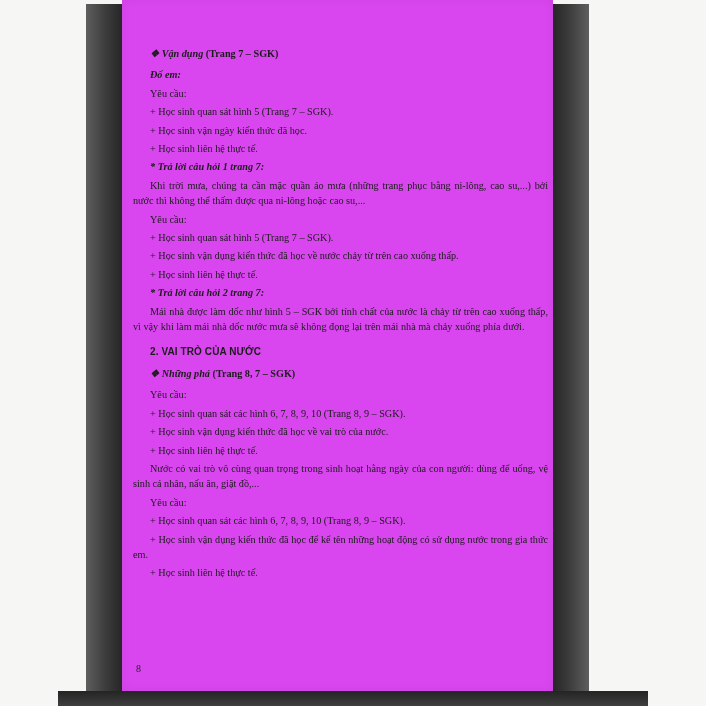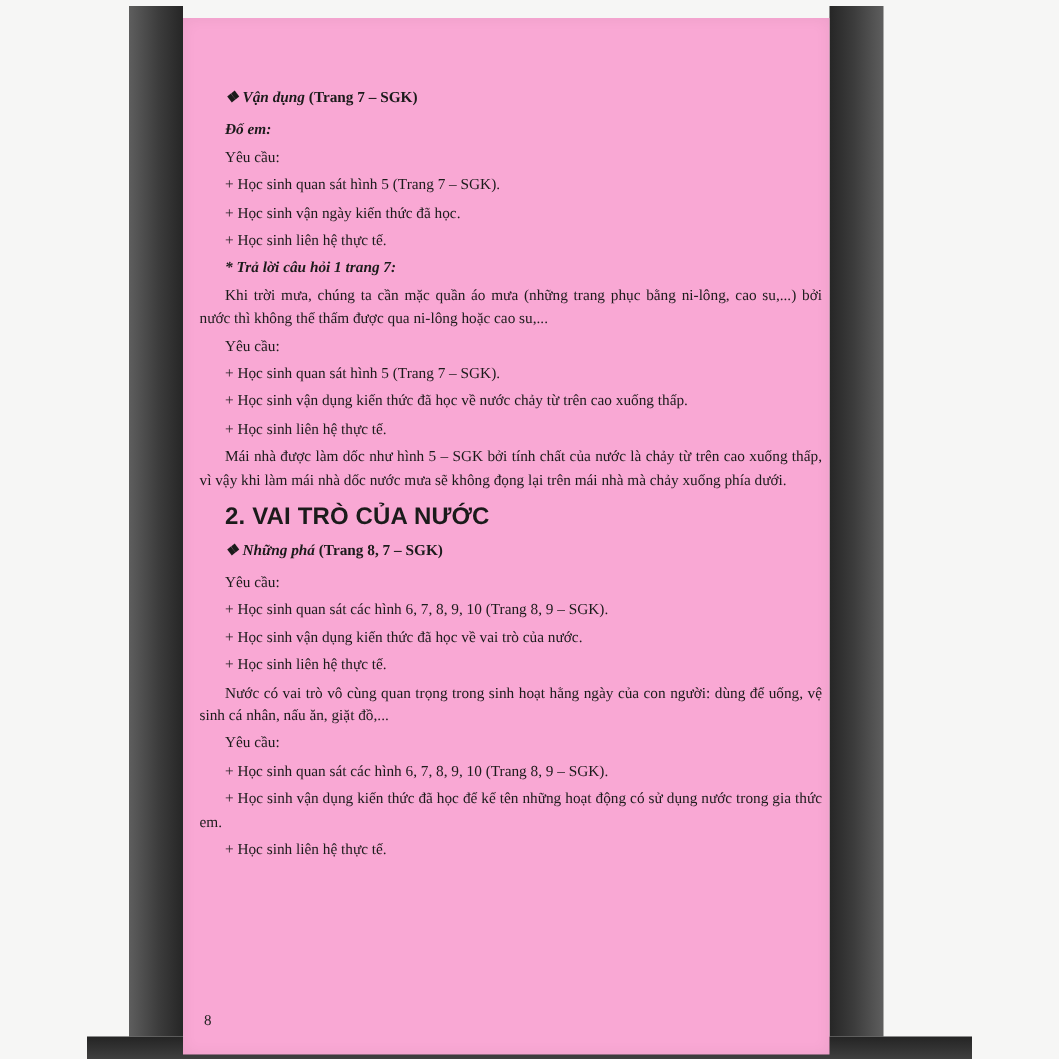--- a/index.html
+++ b/index.html
@@ -19,40 +19,39 @@
     left:553px;top:4px;width:36px;height:687px;
     background:linear-gradient(270deg,#5e5e5e 0%,#3c3c3c 55%,#262626 100%);
   }
   .edge-bottom{
     left:58px;top:691px;width:590px;height:15px;
     background:linear-gradient(180deg,#242424 0%,#3f3f3f 100%);
   }
   .paper{
     position:absolute;
     left:122px;top:0;width:431px;height:691px;
-    background:#f9a8d4;
+    background:#d946ef;
     box-shadow:inset 0 0 10px rgba(0,0,0,0.06);
-    margin-top:12px;
   }
   .content{
     padding:44px 5px 0 11px;
     font-size:10.2px;
     line-height:15.4px;
     color:#1b1b1b;
   }
   .ln{
     margin:0 0 3px 0;
     text-indent:17px;
     text-align:justify;
   }
   .mh{margin:2px 0 6px 0;}
   .sec{
     margin:9px 0 7px 0;
     font-weight:700;
-    font-size:16px;
+    font-size:10px;
     font-family:"Liberation Sans","DejaVu Sans",sans-serif;
     letter-spacing:.1px;
   }
   .b{font-weight:700;}
   .bi{font-weight:700;font-style:italic;}
   .it{}
   .pageno{
     position:absolute;
     left:14px;top:663px;
     font-size:10px;color:#222;
@@ -75,20 +74,21 @@
       <p class="ln it">Yêu cầu:</p>
       <p class="ln">+ Học sinh quan sát hình 5 (Trang 7 – SGK).</p>
       <p class="ln">+ Học sinh vận ngày kiến thức đã học.</p>
       <p class="ln">+ Học sinh liên hệ thực tế.</p>
       <p class="ln bi">* Trả lời câu hỏi 1 trang 7:</p>
       <p class="ln">Khi trời mưa, chúng ta cần mặc quần áo mưa (những trang phục bằng ni-lông, cao su,...) bởi nước thì không thể thấm được qua ni-lông hoặc cao su,...</p>
       <p class="ln it">Yêu cầu:</p>
       <p class="ln">+ Học sinh quan sát hình 5 (Trang 7 – SGK).</p>
       <p class="ln">+ Học sinh vận dụng kiến thức đã học về nước chảy từ trên cao xuống thấp.</p>
       <p class="ln">+ Học sinh liên hệ thực tế.</p>
+      <p class="ln bi">* Trả lời câu hỏi 2 trang 7:</p>
       <p class="ln">Mái nhà được làm dốc như hình 5 – SGK bởi tính chất của nước là chảy từ trên cao xuống thấp, vì vậy khi làm mái nhà dốc nước mưa sẽ không đọng lại trên mái nhà mà chảy xuống phía dưới.</p>
 
       <p class="ln sec">2. VAI TRÒ CỦA NƯỚC</p>
 
       <p class="ln mh"><span class="bi">❖ Những phá </span><span class="b">(Trang 8, 7 – SGK)</span></p>
 
       <p class="ln it">Yêu cầu:</p>
       <p class="ln">+ Học sinh quan sát các hình 6, 7, 8, 9, 10 (Trang 8, 9 – SGK).</p>
       <p class="ln">+ Học sinh vận dụng kiến thức đã học về vai trò của nước.</p>
       <p class="ln">+ Học sinh liên hệ thực tế.</p>

